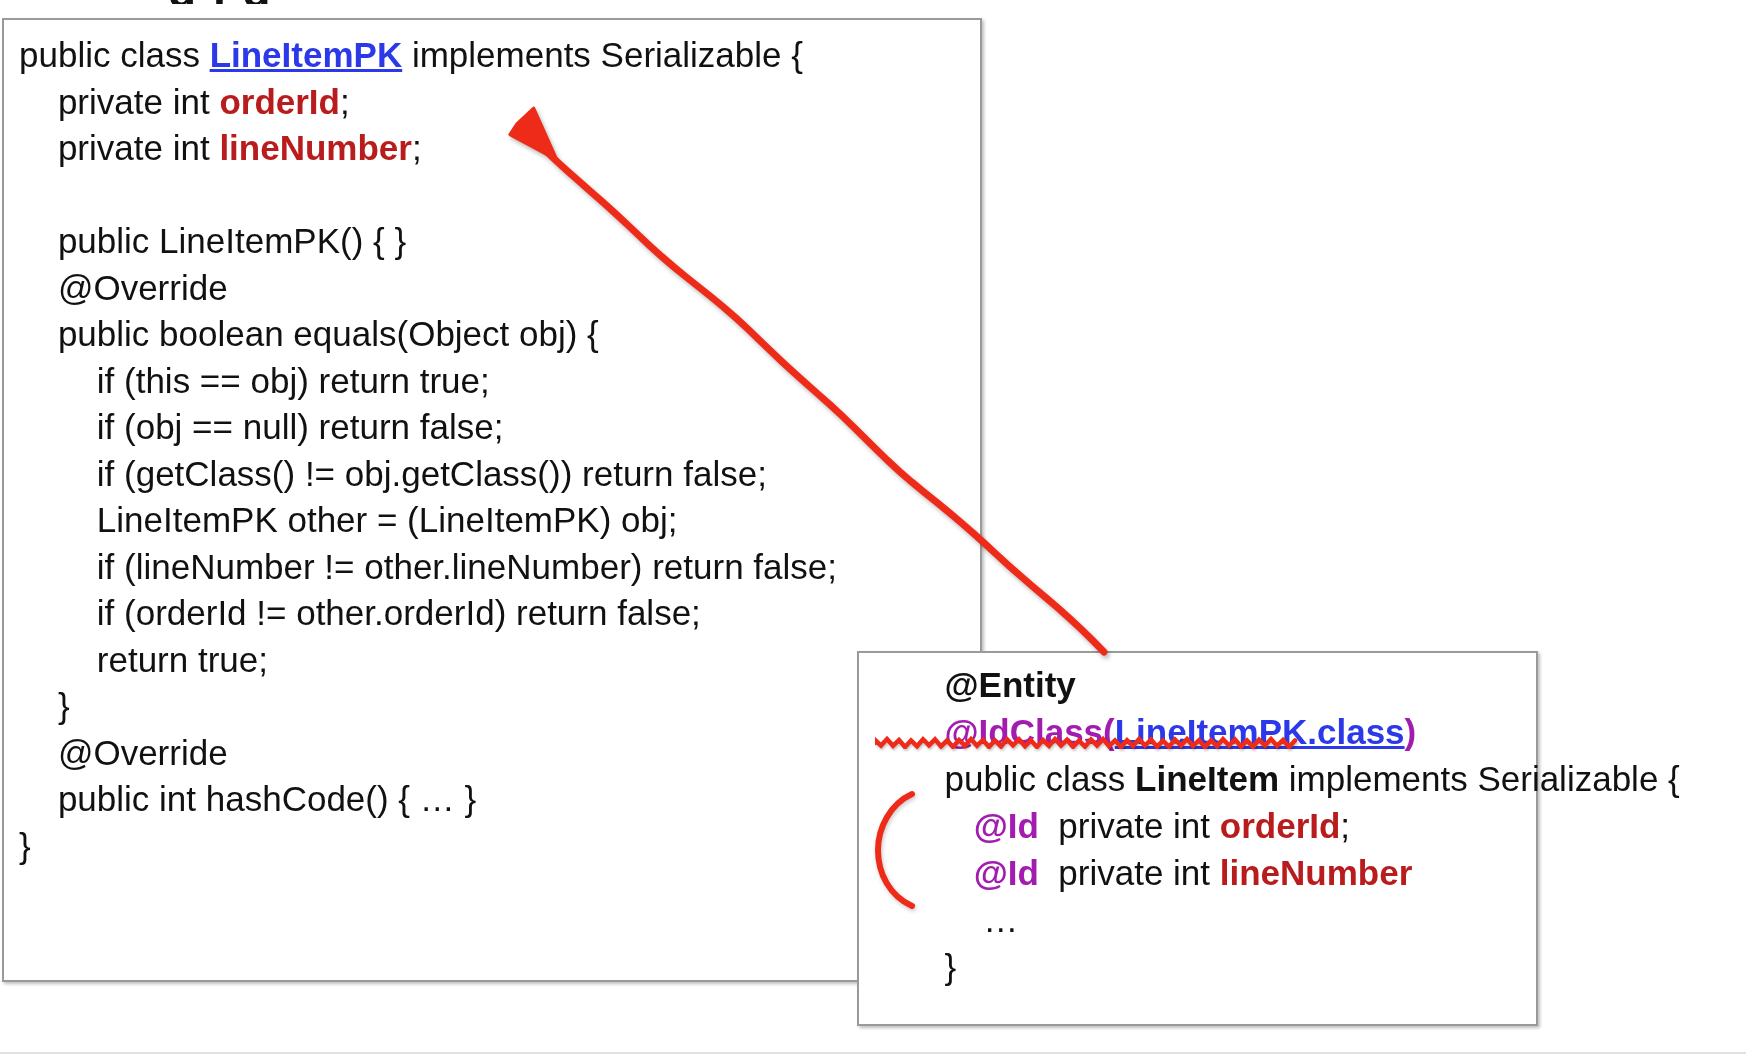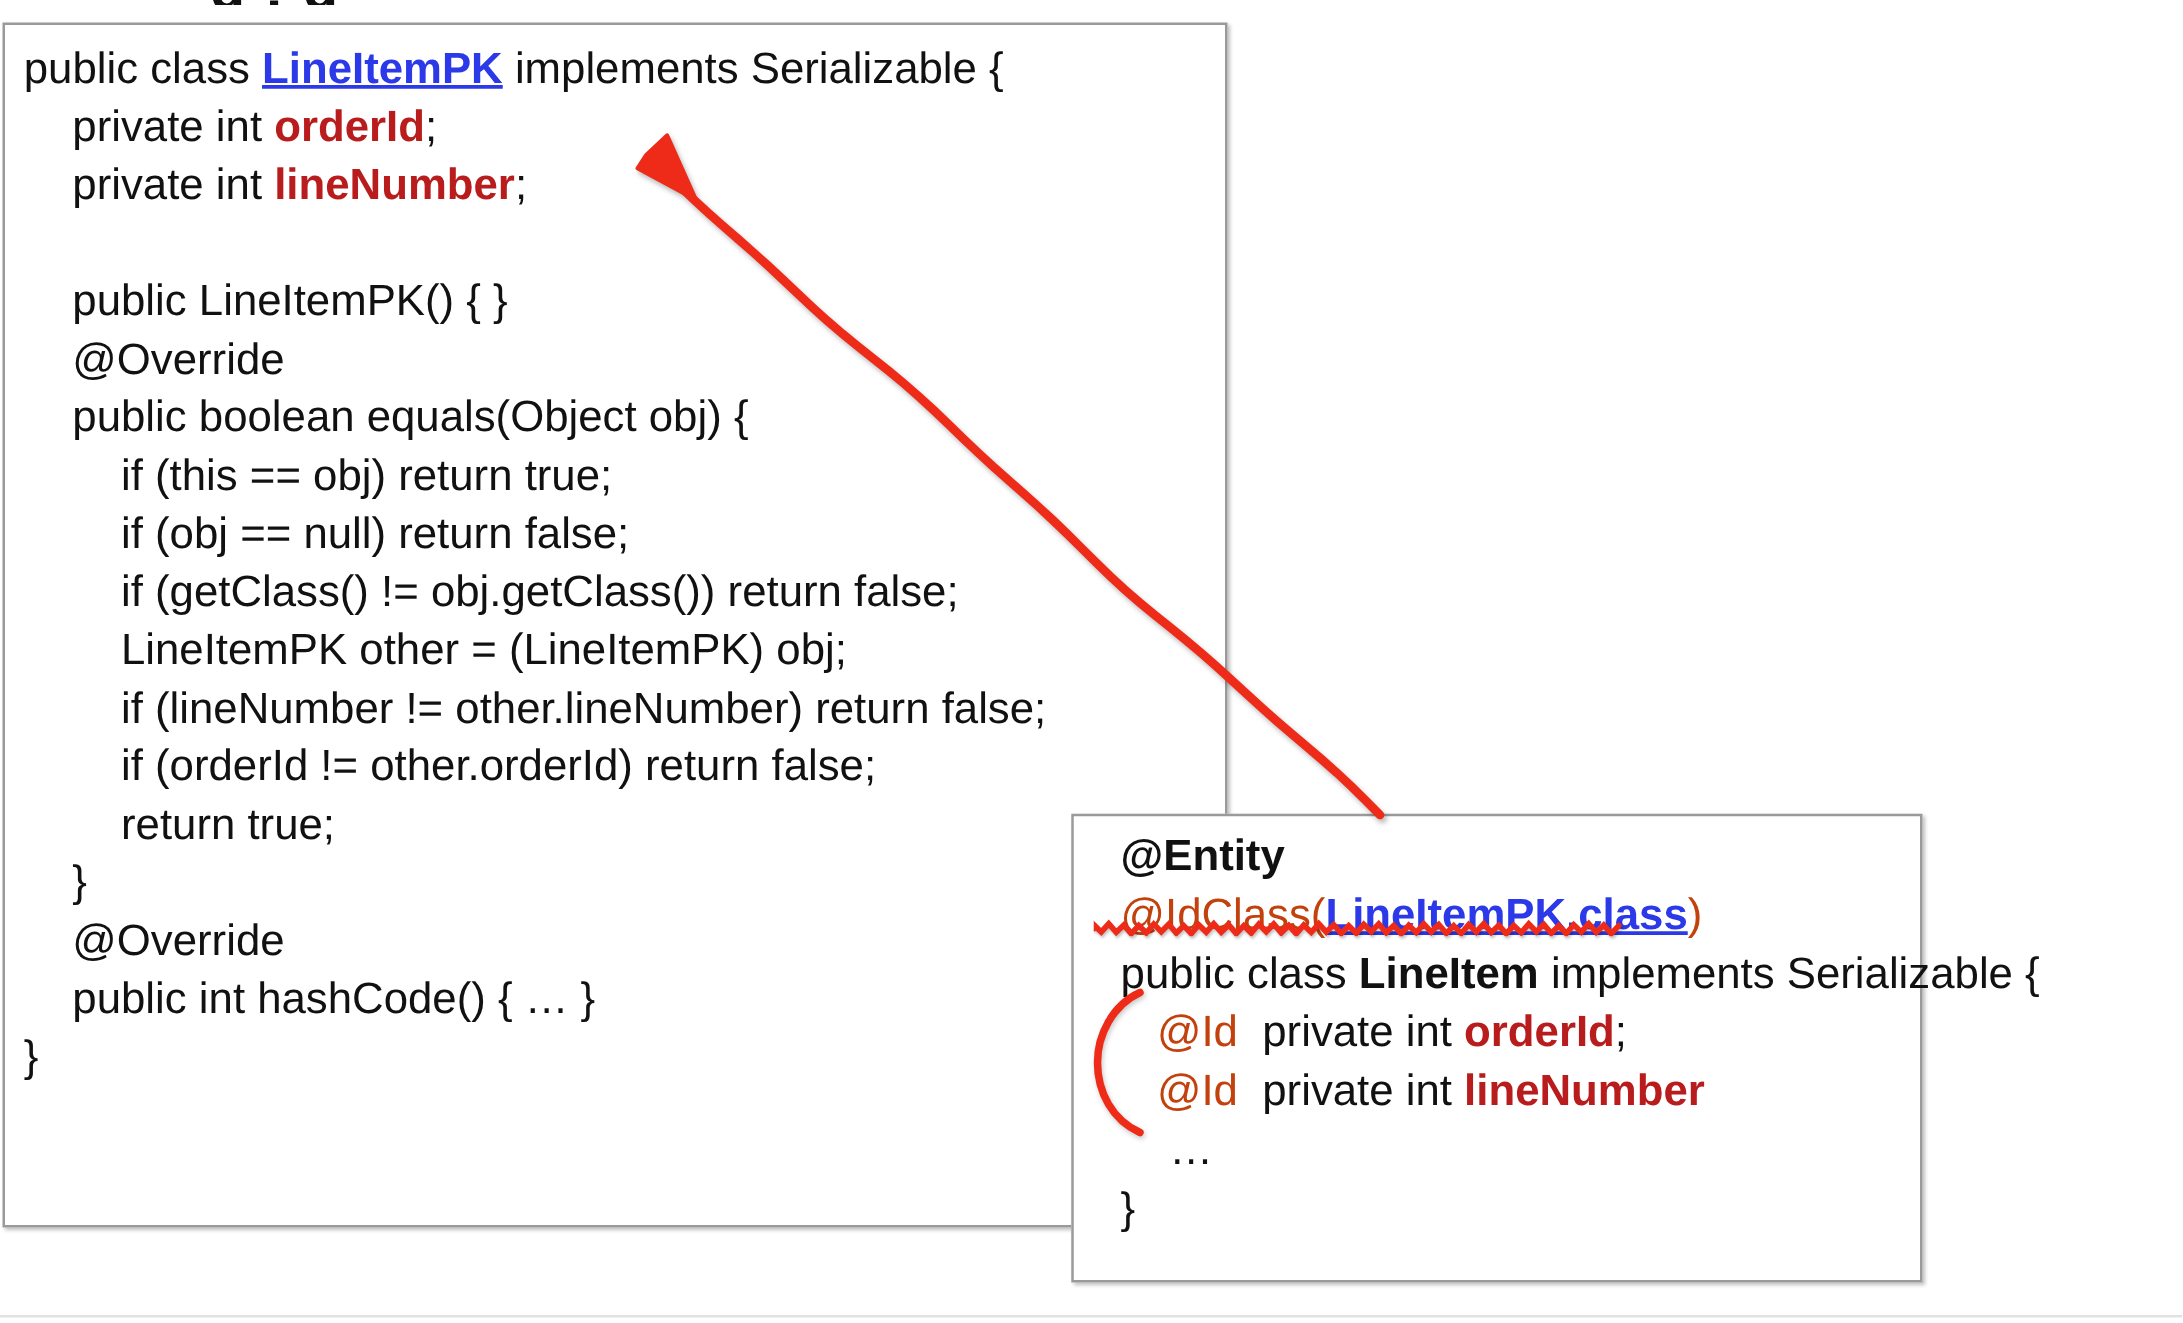--- a/index.html
+++ b/index.html
@@ -31,31 +31,31 @@
   #panel-right{left:857px;top:651px;width:681px;height:375px;z-index:4;}
 
   .code{
     font-family:"Liberation Sans", sans-serif;
     font-size:35px;
     line-height:46.5px;
     color:#111111;
     white-space:pre;
     padding:12px 0 0 15px;
   }
-  #panel-right .code{font-size:35px;line-height:47px;padding-top:8px;padding-left:18px;}
+  #panel-right .code{font-size:35px;line-height:47px;padding-top:8px;padding-left:18px;margin-left:48px;}
 
   .line{height:46.5px;}
   #panel-right .line{height:47px;}
   .blank{height:46.5px;}
 
   .kw{color:#111111;}
   .ident{color:#b91c1c;font-weight:700;}
   .ident-u{color:#2b39e8;font-weight:700;text-decoration:underline;text-underline-offset:2px;}
   .bold{font-weight:700;color:#111111;}
-  .ann{color:#c2410c;font-weight:400;}
+  .ann{color:#a21caf;font-weight:700;}
   .ann-blue{color:#2b39e8;font-weight:700;text-decoration:underline;text-underline-offset:2px;text-align:right;}
 
   
   .squiggle{
     position:absolute;left:875px;top:735px;width:425px;height:14px;z-index:6;
     pointer-events:none;
     filter:drop-shadow(1px 2px 1px rgba(0,0,0,.22));
   }
 
   

